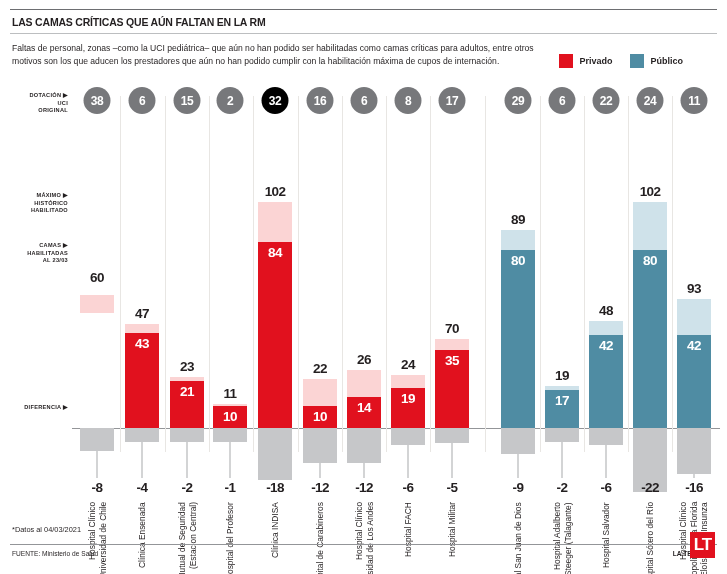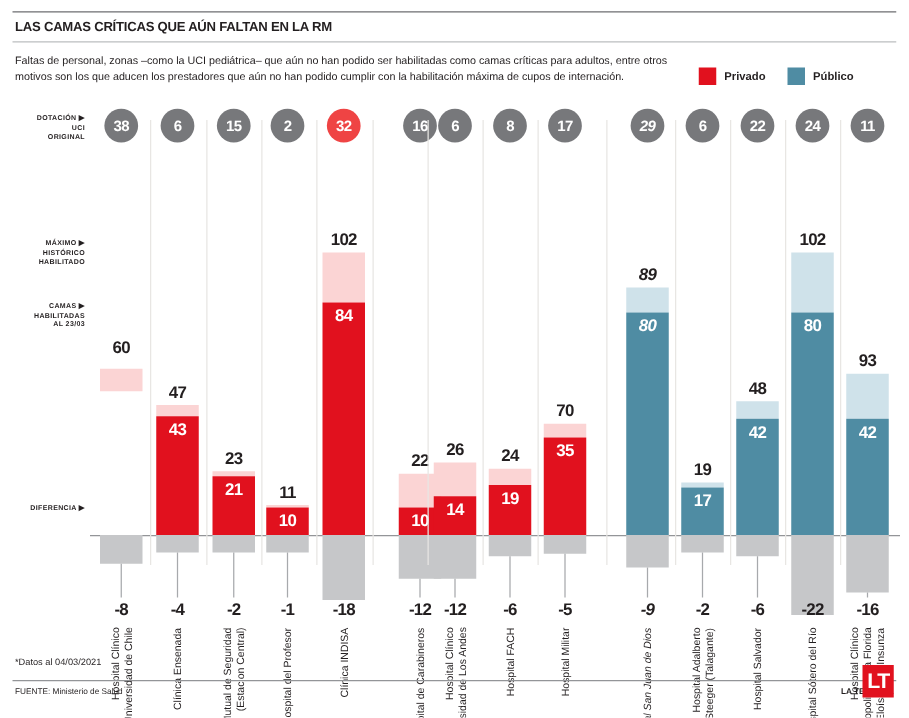--- a/index.html
+++ b/index.html
@@ -196,35 +196,35 @@
         </div>
         <div class="gapbar" style="height:14px;background:#c6c7c9"></div>
         <div class="stem" style="top:360px;height:36px"></div>
         <div class="diff">-1</div>
         <div class="hosp-wrap">
           <div class="hosp-txt">Clínica Hospital del Profesor</div>
         </div>
       </div>
       <div class="col-sep" style="left: 181px;"></div>
       <div class="col" style="left: 181px; width: 44px;">
-        <div class="circle" style="background:#ef4444">32</div>
+        <div class="circle" style="background:#000000">32</div>
         <div class="lbl-max" style="top:101.55999999999997px">102</div>
         <div style="position:absolute;left:50%;transform:translateX(-50%);top:119.55999999999997px;width:34px;height:39.96000000000001px;background:#fbd4d4"></div>
         <div style="position:absolute;left:50%;transform:translateX(-50%);top:159.51999999999998px;width:34px;height:186.48000000000002px;background:#e1111e">
           <span class="lbl-cur">84</span>
         </div>
         <div class="gapbar" style="height:52.199999999999996px;background:#c6c7c9"></div>
         <div class="stem" style="top:398.2px;height:-2.1999999999999886px"></div>
         <div class="diff">-18</div>
         <div class="hosp-wrap">
           <div class="hosp-txt">Clínica INDISA</div>
         </div>
       </div>
       <div class="col-sep" style="left: 226px;"></div>
-      <div class="col" style="left: 226px; width: 44px; padding-left: 32px;">
+      <div class="col" style="left: 226px; width: 44px;">
         <div class="circle" style="background:#77787b">16</div>
         <div class="lbl-max" style="top:279.15999999999997px">22</div>
         <div style="position:absolute;left:50%;transform:translateX(-50%);top:297.15999999999997px;width:34px;height:26.64px;background:#fbd4d4"></div>
         <div style="position:absolute;left:50%;transform:translateX(-50%);top:323.79999999999995px;width:34px;height:22.200000000000003px;background:#e1111e">
           <span class="lbl-cur">10</span>
         </div>
         <div class="gapbar" style="height:34.8px;background:#c6c7c9"></div>
         <div class="stem" style="top:380.8px;height:15.199999999999989px"></div>
         <div class="diff">-12</div>
         <div class="hosp-wrap">
@@ -270,21 +270,21 @@
           <span class="lbl-cur">35</span>
         </div>
         <div class="gapbar" style="height:14.5px;background:#c6c7c9"></div>
         <div class="stem" style="top:360.5px;height:35.5px"></div>
         <div class="diff">-5</div>
         <div class="hosp-wrap">
           <div class="hosp-txt">Hospital Militar</div>
         </div>
       </div>
       <div class="col-sep" style="left: 413px;"></div>
-      <div class="col" style="left: 424px; width: 44px; font-style: italic;">
+      <div class="col" style="left: 424px; width: 44px;">
         <div class="circle" style="background:#77787b">29</div>
         <div class="lbl-max" style="top:130.42px">89</div>
         <div style="position:absolute;left:50%;transform:translateX(-50%);top:148.42px;width:34px;height:19.97999999999999px;background:#cfe2ea"></div>
         <div style="position:absolute;left:50%;transform:translateX(-50%);top:168.39999999999998px;width:34px;height:177.60000000000002px;background:#4f8ca3">
           <span class="lbl-cur">80</span>
         </div>
         <div class="gapbar" style="height:26.099999999999998px;background:#c6c7c9"></div>
         <div class="stem" style="top:372.1px;height:23.899999999999977px"></div>
         <div class="diff">-9</div>
         <div class="hosp-wrap">

